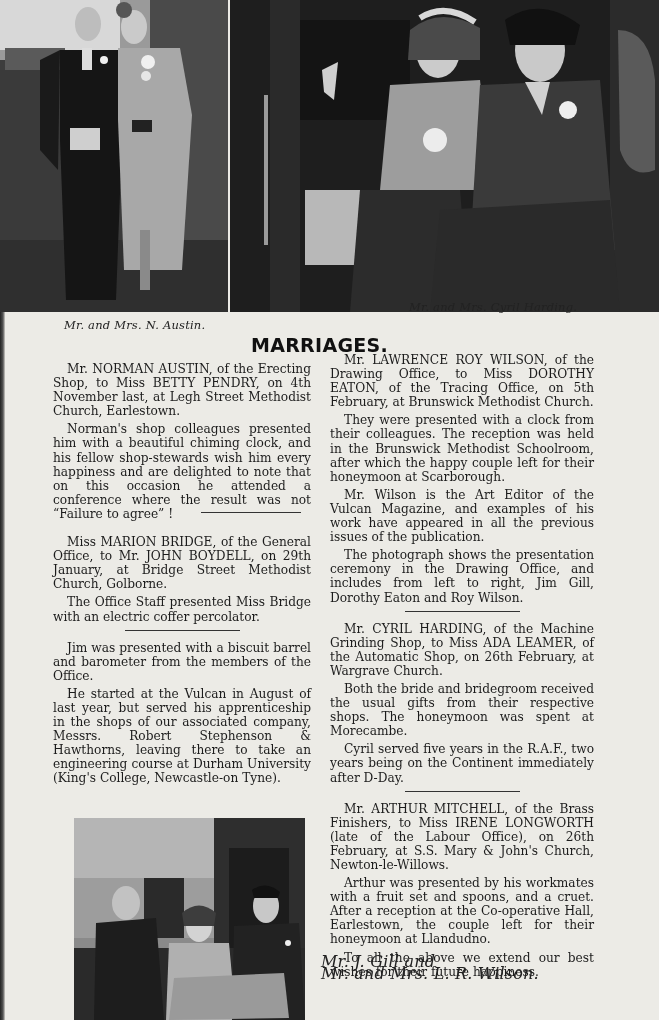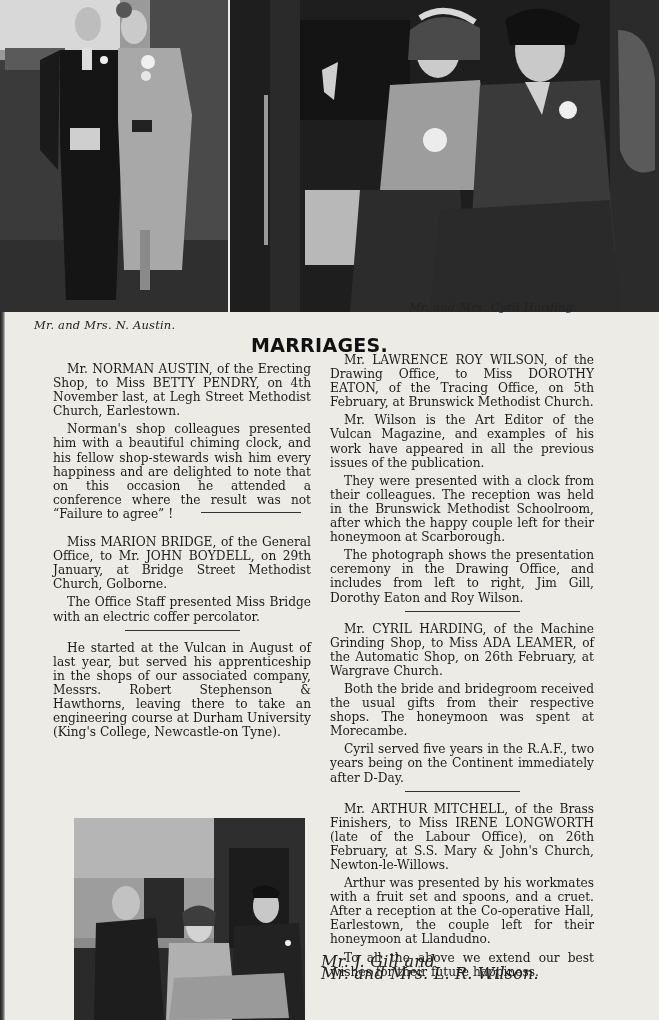--- a/index.html
+++ b/index.html
@@ -11,21 +11,21 @@
   }
   .binding { position:absolute; left:0; top:0; width:5px; height:1020px;
     background:linear-gradient(90deg,#222 0%,#555 60%,#cfcdc8 100%); }
   .photo { position:absolute; overflow:hidden; }
   .photo svg { width:100%; height:100%; display:block; }
   #photo1 { left:0; top:0; width:228px; height:312px; }
   #photo2 { left:230px; top:0; width:429px; height:312px; }
   #photo3 { left:74px; top:818px; width:231px; height:202px; }
   .caption { position:absolute; font-style:italic; font-size:11.5px; letter-spacing:0.2px;
     font-family:"DejaVu Serif", serif; color:#222; }
-  #cap1 { left:34px; top:318px; }
+  #cap1 { left:64px; top:318px; }
   #cap2 { left:409px; top:300px; }
   #cap3 { left:321px; top:956px; line-height:12px; font-size:16px; }
   .title { position:absolute; left:0; width:639px; top:334px; text-align:center;
     font-family:"DejaVu Sans", sans-serif; font-weight:bold; font-size:19px; letter-spacing:0.3px; color:#111; }
   .col { position:absolute; font-size:12.2px; line-height:14.1px; text-align:justify; }
   #colL { left:53px; top:362px; width:258px; }
   #colR { left:330px; top:353px; width:264px; }
   .col p { margin:0 0 4px 0; text-indent:14px; }
   .rule { width:115px; height:0; border-top:1.3px solid #333; margin:6px auto 10px auto; }
   .rule.inline { display:inline-block; width:100px; margin:0 0 3px 28px; vertical-align:middle; }
@@ -99,29 +99,30 @@
     <p>Mr. NORMAN AUSTIN, of the Erecting Shop, to Miss BETTY PENDRY, on 4th November last, at Legh Street Methodist Church, Earlestown.</p>
     <p><span>Norman's shop colleagues presented him with a beautiful chiming clock, and his fellow shop-stewards wish him every happiness and are delighted to note that on this occasion he attended a conference where the result was not “Failure to agree” !</span><span class="rule inline"></span></p>
   </div>
   <div style="height:10px"></div>
   <div>
     <p>Miss MARION BRIDGE, of the General Office, to Mr. JOHN BOYDELL, on 29th January, at Bridge Street Methodist Church, Golborne.</p>
     <p>The Office Staff presented Miss Bridge with an electric coffer percolator.</p>
   </div>
   <div class="rule"></div>
   <div>
+    <p>Jim was presented with a biscuit barrel and barometer from the members of the Office.</p>
     <p>He started at the Vulcan in August of last year, but served his apprenticeship in the shops of our associated company, Messrs. Robert Stephenson &amp; Hawthorns, leaving there to take an engineering course at Durham University (King's College, Newcastle-on Tyne).</p>
   </div>
 </div>
 
 <div class="col" id="colR">
   <div>
     <p>Mr. LAWRENCE ROY WILSON, of the Drawing Office, to Miss DOROTHY EATON, of the Tracing Office, on 5th February, at Brunswick Methodist Church.</p>
+    <p>They were presented with a clock from their colleagues. The reception was held in the Brunswick Methodist Schoolroom, after which the happy couple left for their honeymoon at Scarborough.</p>
     <p>Mr. Wilson is the Art Editor of the Vulcan Magazine, and examples of his work have appeared in all the previous issues of the publication.</p>
-    <p>They were presented with a clock from their colleagues. The reception was held in the Brunswick Methodist Schoolroom, after which the happy couple left for their honeymoon at Scarborough.</p>
     <p>The photograph shows the presentation ceremony in the Drawing Office, and includes from left to right, Jim Gill, Dorothy Eaton and Roy Wilson.</p>
   </div>
   <div class="rule"></div>
   <div>
     <p>Mr. CYRIL HARDING, of the Machine Grinding Shop, to Miss ADA LEAMER, of the Automatic Shop, on 26th February, at Wargrave Church.</p>
     <p>Both the bride and bridegroom received the usual gifts from their respective shops. The honeymoon was spent at Morecambe.</p>
     <p>Cyril served five years in the R.A.F., two years being on the Continent immediately after D-Day.</p>
   </div>
   <div class="rule"></div>
   <div>

